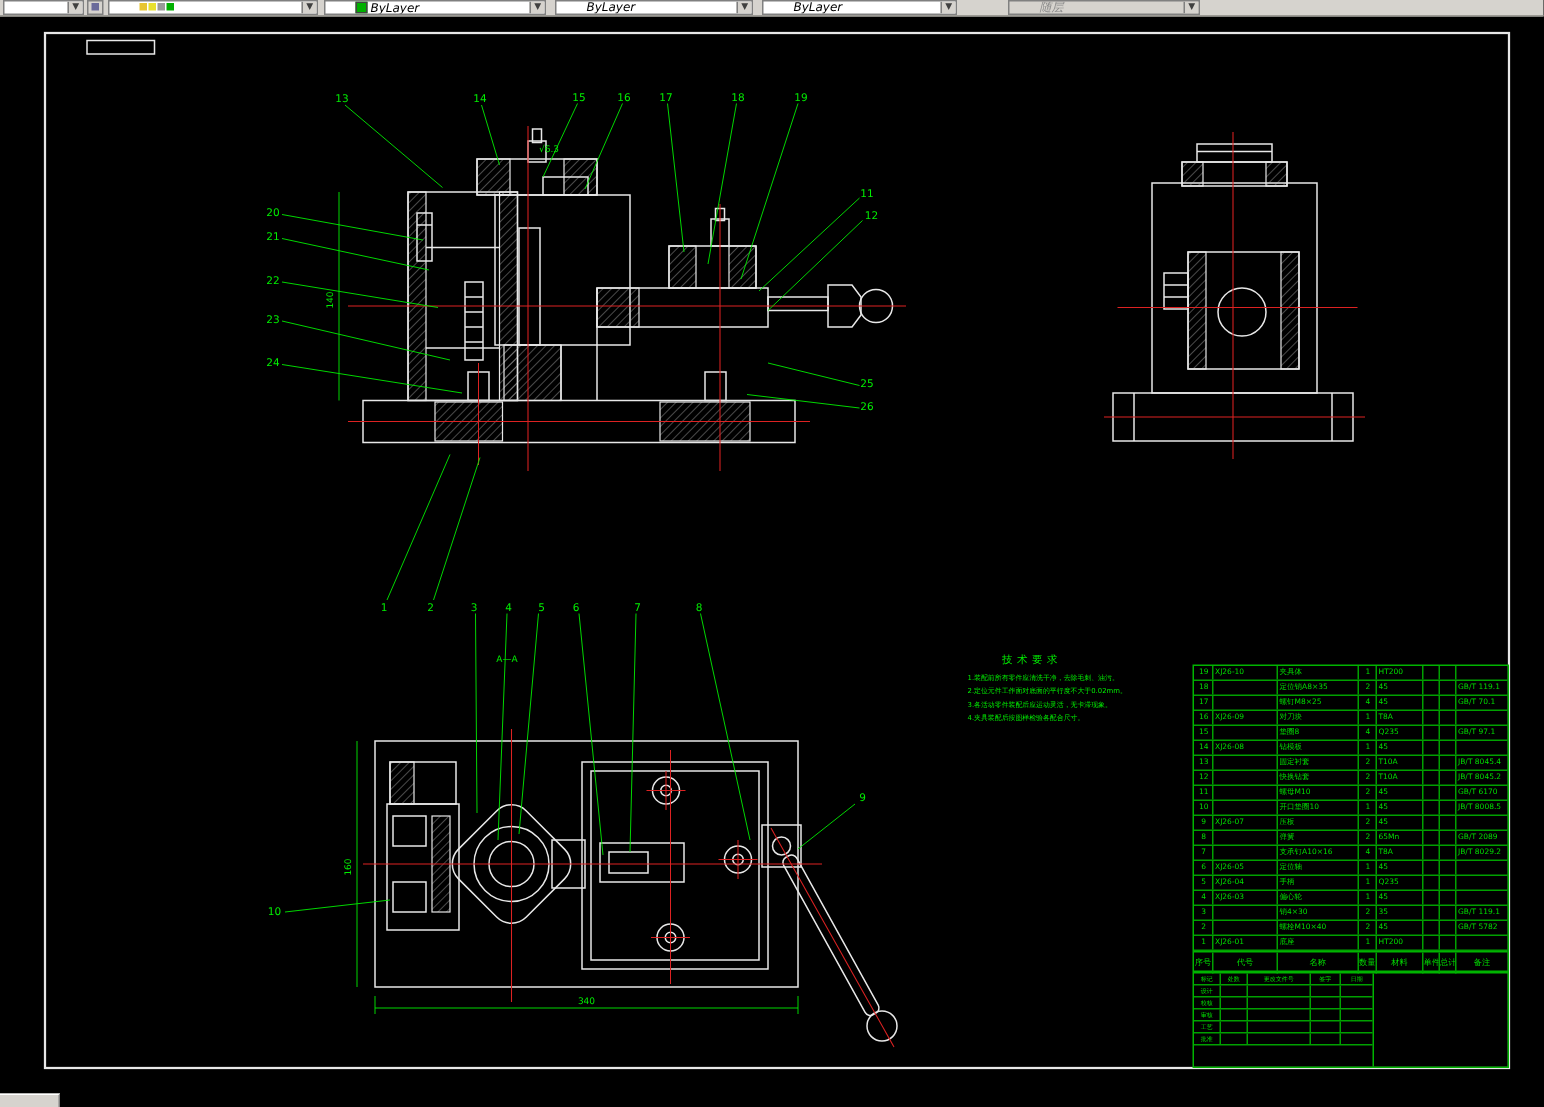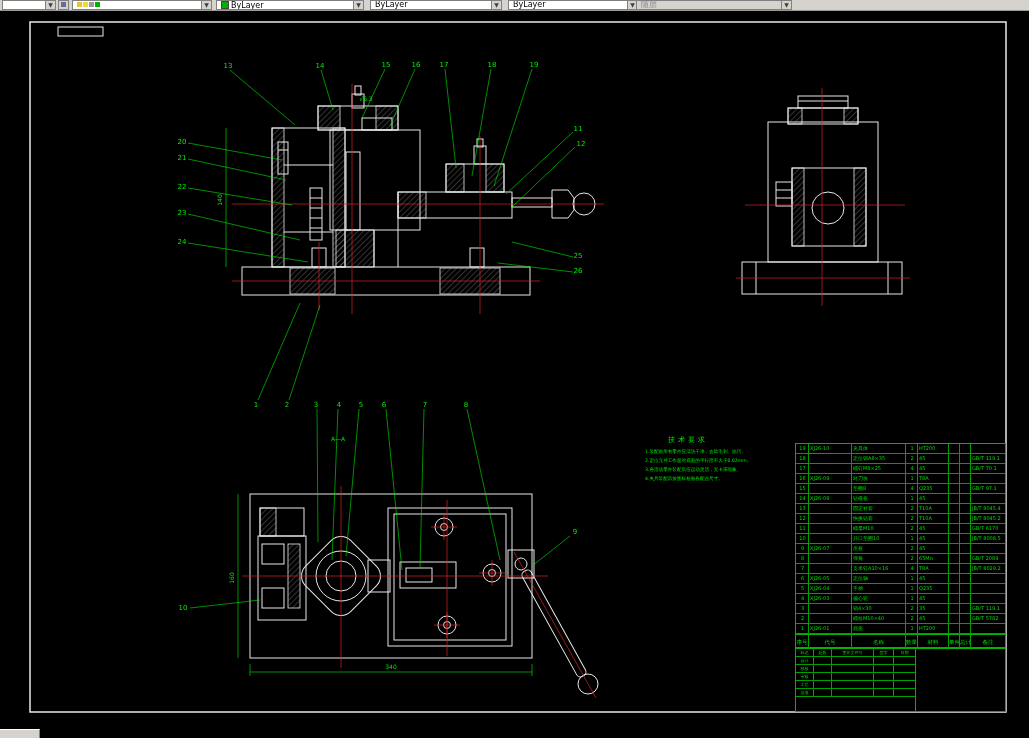--- a/index.html
+++ b/index.html
@@ -1,21 +1,21 @@
 <!DOCTYPE html>
 <html><head>
 <meta charset="utf-8">
 <style>
   html,body{margin:0;padding:0;background:#000;}
   body{width:1029px;height:738px;position:relative;overflow:hidden;font-family:"DejaVu Sans",sans-serif;}
 
   
   .toolbar{position:absolute;top:0;left:0;width:1029px;height:10px;background:#d6d3ce;z-index:5;border-bottom:1px solid #9c9a94;}
   .combo{position:absolute;top:0;height:10px;background:#fff;border:1px solid #808080;box-sizing:border-box;
-         font-size:8px;line-height:8px;color:#000;padding:0 10px 0 4px;white-space:nowrap;overflow:hidden;}
+         font-size:8px;line-height:8px;color:#000;padding:0 10px 0 20px;white-space:nowrap;overflow:hidden;font-style:italic;}
   .combo .arr{position:absolute;right:0;top:0;width:9px;height:8px;background:#d6d3ce;border-left:1px solid #808080;
               font-size:6px;line-height:8px;text-align:center;color:#404040;}
   .combo.disabled{background:#d6d3ce;color:#8a8a8a;}
   .sw{display:inline-block;width:6px;height:6px;background:#00b000;border:1px solid #444;margin-right:2px;vertical-align:-1px;}
   .mi{display:inline-block;width:5px;height:5px;margin-right:1px;vertical-align:0px;}
   .toolbtn{position:absolute;top:0;height:10px;background:#d6d3ce;border:1px solid #808080;box-sizing:border-box;}
   .toolbtn span{display:block;width:5px;height:5px;margin:1px auto;background:#6a6a9a;}
 
   
   svg.canvas{position:absolute;top:0;left:0;z-index:1;}
@@ -90,21 +90,21 @@
     <span class="arr">▼</span>
   </div>
   <div class="combo" style="left:370px;width:132px;">
     <span>ByLayer</span>
     <span class="arr">▼</span>
   </div>
   <div class="combo" style="left:508px;width:130px;">
     <span>ByLayer</span>
     <span class="arr">▼</span>
   </div>
-  <div class="combo disabled" style="left:636px;width:156px;">
+  <div class="combo disabled" style="left:672px;width:128px;">
     <span>随层</span>
     <span class="arr">▼</span>
   </div>
 </div>
 
 <svg class="canvas" width="1029" height="738" viewBox="0 0 1029 738">
   <defs>
     <pattern id="hp" patternUnits="userSpaceOnUse" width="4" height="4" patternTransform="rotate(45)">
       <line x1="0" y1="0" x2="0" y2="4" stroke="#c8c8c8" stroke-width="0.5"></line>
     </pattern>

